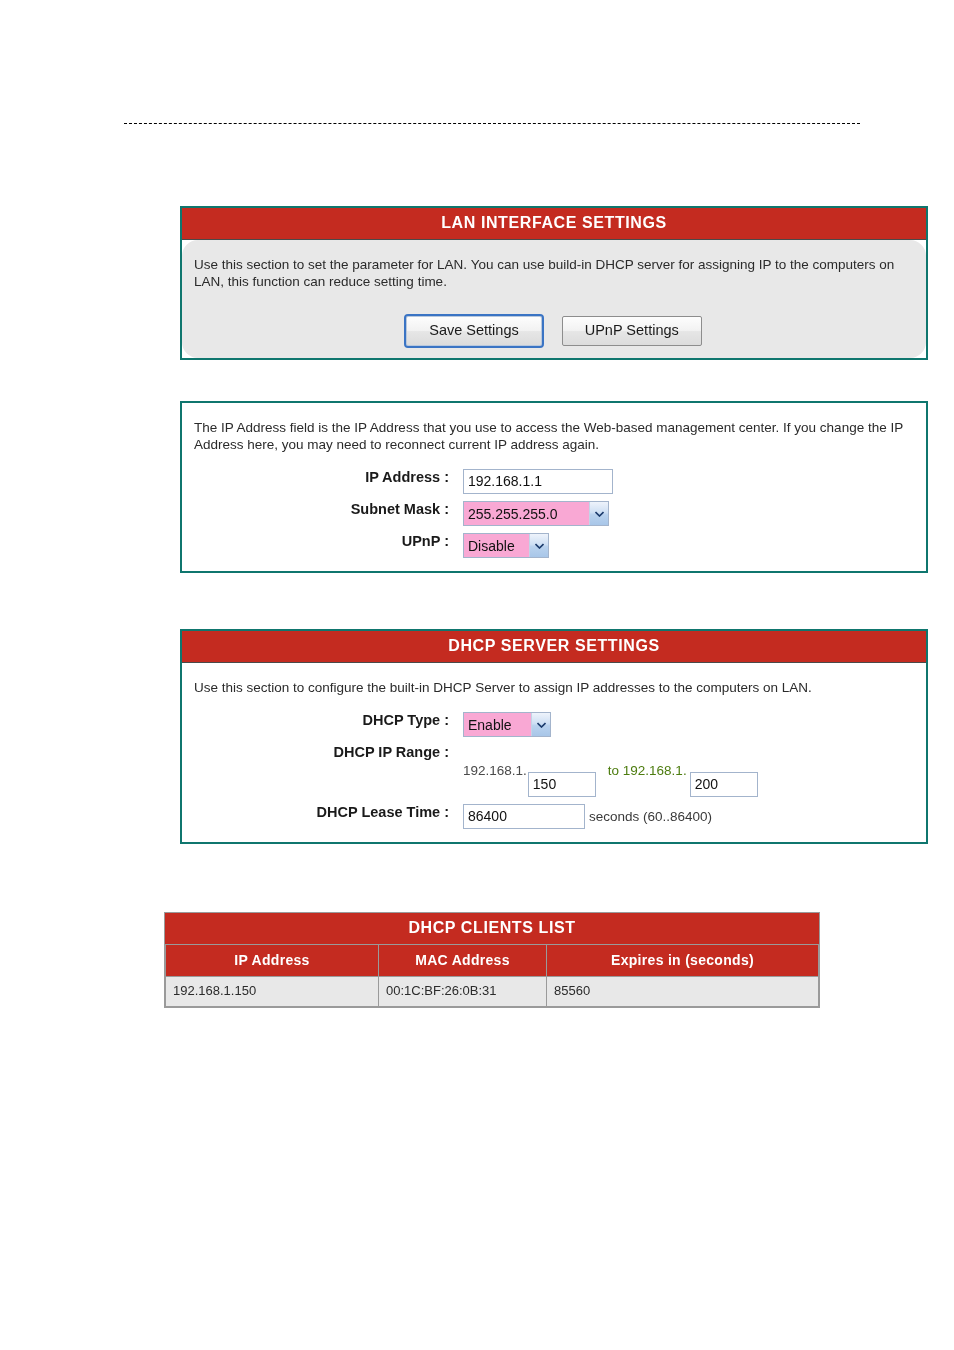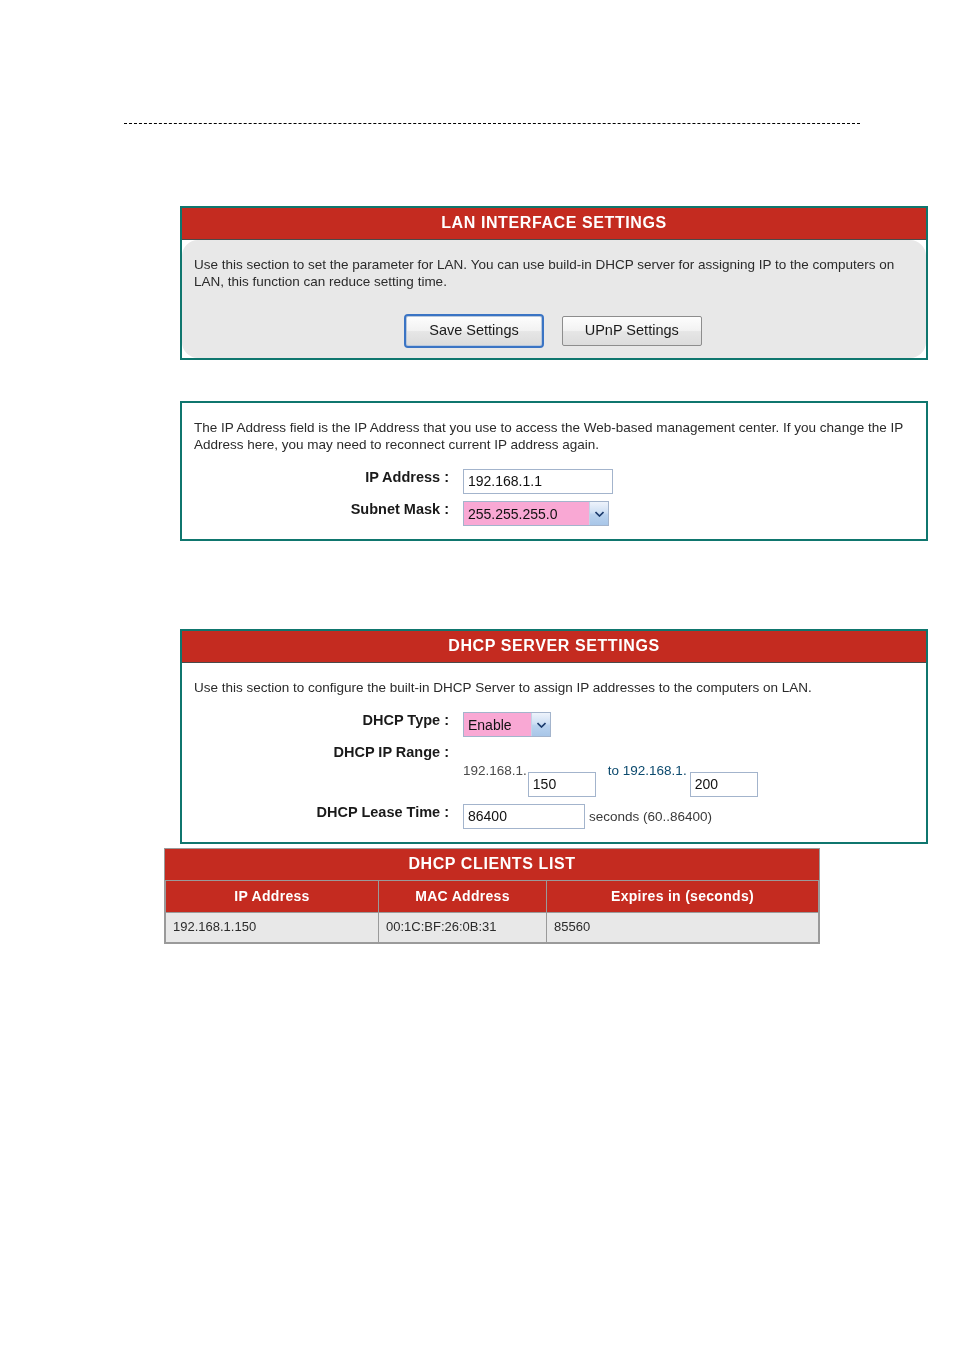--- a/index.html
+++ b/index.html
@@ -169,21 +169,21 @@
   .sel.dhcptype { width: 88px; }
 
   .prefix {
     font-size: 13.5px;
     color: #4a4a4a;
     line-height: 18px;
     padding-right: 1px;
   }
   .mid-to {
     font-size: 13.5px;
-    color: #0c4a6e;
+    color: #4d7c0f;
     padding: 0 3px 0 12px;
     line-height: 18px;
   }
   .suffix {
     font-size: 13.5px;
     color: #3a3a3a;
     padding-left: 4px;
     line-height: 18px;
   }
 
@@ -272,20 +272,33 @@
               <span class="sel-val">255.255.255.0</span>
               <span class="sel-arrow">
                 <svg width="9" height="6" viewBox="0 0 9 6">
                     <path d="M0.5 1 L4.5 5 L8.5 1" fill="none" stroke="#1b3a6b" stroke-width="1.6"></path>
                   </svg>
               </span>
             </div>
           </div>
         </div>
 
+        <div class="frow">
+          <div class="flabel">UPnP :</div>
+          <div class="fctrl">
+            <div class="sel upnp">
+              <span class="sel-val">Disable</span>
+              <span class="sel-arrow">
+                <svg width="9" height="6" viewBox="0 0 9 6">
+                    <path d="M0.5 1 L4.5 5 L8.5 1" fill="none" stroke="#1b3a6b" stroke-width="1.6"></path>
+                  </svg>
+              </span>
+            </div>
+          </div>
+        </div>
 
       </div>
     </div>
   </div>
 
   <div class="panel" style="top:629px;">
     <div class="panel-header">DHCP SERVER SETTINGS</div>
     <div class="panel-body white">
       <p class="desc">Use this section to configure the built-in DHCP Server to assign IP addresses to the computers on LAN.</p>
 
@@ -320,21 +333,21 @@
           <div class="fctrl">
             <input class="txt lease" type="text" value="86400" style="">
             <span class="suffix">seconds (60..86400)</span>
           </div>
         </div>
 
       </div>
     </div>
   </div>
 
-  <div class="clients" style="top:848px;">
+  <div class="clients" style="top:912px;">
     <div class="clients-title">DHCP CLIENTS LIST</div>
     <table class="clients-table">
       <thead>
         <tr>
           <th class="col-ip">IP Address</th>
           <th class="col-mac">MAC Address</th>
           <th class="col-exp">Expires in (seconds)</th>
         </tr>
       </thead>
       <tbody>

